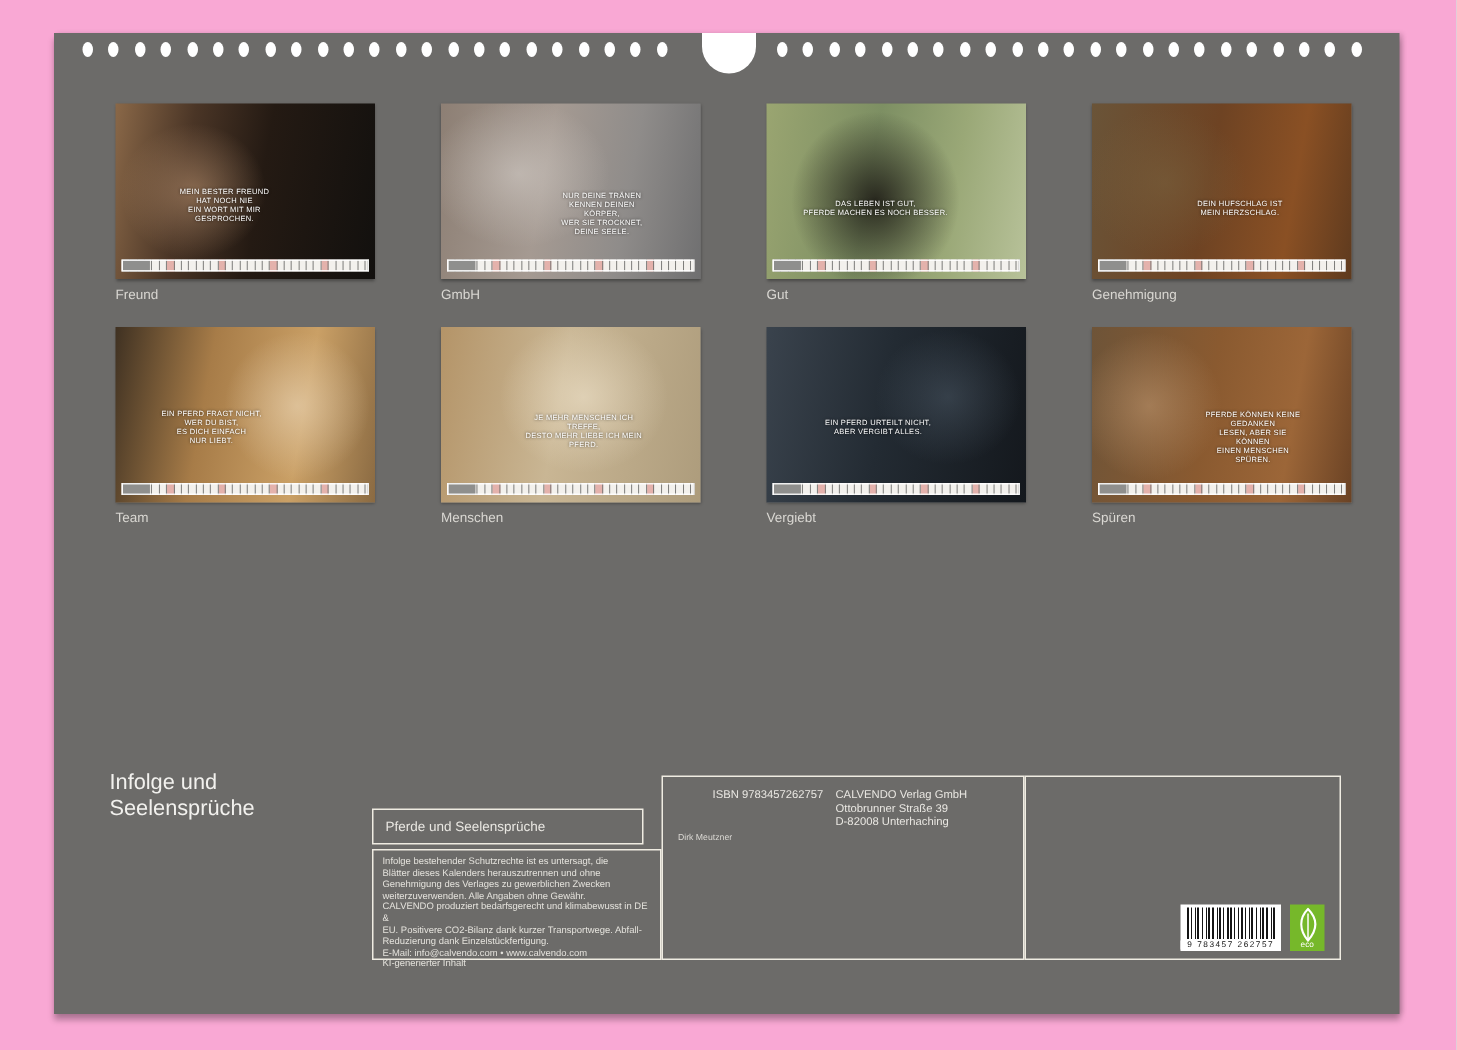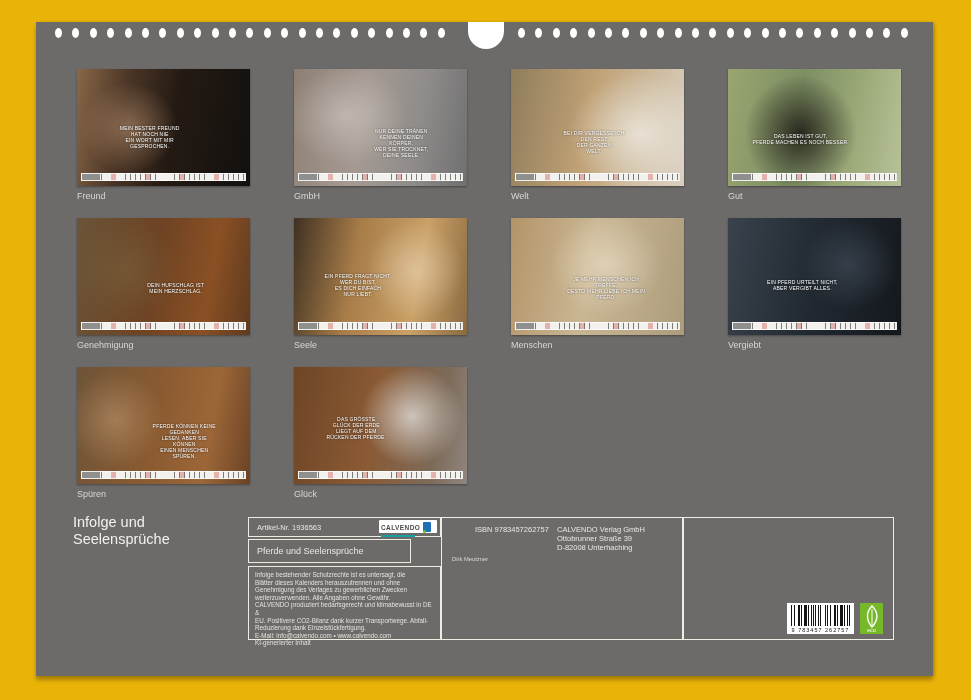--- a/index.html
+++ b/index.html
@@ -1,17 +1,17 @@
 <!DOCTYPE html>
 <html><head>
 <meta charset="utf-8">
 <style>
   html,body{margin:0;padding:0;background:#ffffff;}
   *{box-sizing:border-box;font-family:"Liberation Sans",sans-serif;}
-  .canvas{position:relative;width:971px;height:700px;background:#eab308;overflow:hidden;}
+  .canvas{position:relative;width:971px;height:700px;background:#f9a8d4;overflow:hidden;}
   .page{position:absolute;left:36px;top:22px;width:897px;height:654px;background:#6c6b69;
         box-shadow:0 4px 4px rgba(0,0,0,.28),2px 0 3px rgba(0,0,0,.12);}
   
   .holes{position:absolute;top:6px;left:0;width:100%;height:12px;}
   .hole{position:absolute;width:7px;height:10px;background:#fff;border-radius:50%;}
   .hanger{position:absolute;top:0;left:432px;width:36px;height:27px;background:#fff;
           border-radius:0 0 18px 18px;}
   
   .grid{position:absolute;left:41px;top:47px;width:824px;
         display:grid;grid-template-columns:repeat(4,173px);column-gap:44px;row-gap:16px;}
@@ -27,21 +27,21 @@
                repeating-linear-gradient(90deg,rgba(120,120,118,0) 0 4.2px,rgba(110,110,108,.9) 4.2px 4.9px),
                repeating-linear-gradient(90deg,rgba(200,60,50,0) 0 29.4px,rgba(200,60,50,.35) 29.4px 34.3px),
                #f3f1ed;
              border:1px solid rgba(255,255,255,.85);}
   .monthlabel{margin-top:4px;color:#d9d7d2;font-size:9px;line-height:12px;}
   
   .title{position:absolute;left:37px;top:492px;color:#f2f1ee;font-size:14.5px;line-height:17px;}
   .infotable{position:absolute;left:212px;top:495px;width:646px;height:123px;}
   .box{position:absolute;border:1.5px solid #efece2;color:#e9e7e2;}
   .b-art{left:0;top:0;width:193px;height:20px;}
-  .b-title{left:0;top:22px;width:163px;height:24px;}
+  .b-title{left:0;top:22px;width:181px;height:24px;}
   .b-legal{left:0;top:49px;width:193px;height:74px;}
   .b-mid{left:193px;top:0;width:242px;height:123px;}
   .b-right{left:435px;top:0;width:211px;height:123px;}
   .art-label{position:absolute;left:8px;top:5px;font-size:7.5px;}
   .cal-logo{position:absolute;right:3px;top:2px;width:58px;height:13px;background:#fff;border-radius:1px;
             display:flex;align-items:center;padding:1px 2px;}
   .cal-word{font-size:6.5px;font-weight:bold;color:#4a4a4a;letter-spacing:.4px;line-height:6px;}
   .cal-tag{height:1.5px;background:#12a0a0;width:34px;margin-top:1px;}
   .cal-icon{width:8px;height:10px;background:#1f6fb5;border-radius:1px;margin-left:3px;position:relative;}
   .cal-icon::after{content:"";position:absolute;left:0;bottom:-1px;width:3px;height:3px;border-radius:50%;background:#7ab82a;}
@@ -131,30 +131,20 @@
   <div class="card">
     <div class="photo" style="background: radial-gradient(50% 60% at 30% 40%, rgba(220, 215, 210, 0.5), transparent 70%), linear-gradient(100deg, rgb(141, 127, 116) 0%, rgb(165, 154, 146) 40%, rgb(143, 140, 138) 70%, rgb(111, 111, 112) 100%);">
       <div class="caption" style="left: 62%; top: 63%;">NUR DEINE TRÄNEN KENNEN DEINEN
 KÖRPER,
 WER SIE TROCKNET, DEINE SEELE.</div>
       <div class="datestrip"></div>
     </div>
     <div class="monthlabel">GmbH</div>
   </div>
 
-  <div class="card">
-    <div class="photo" style="background: radial-gradient(55% 70% at 75% 55%, rgba(238, 234, 226, 0.8), transparent 75%), linear-gradient(100deg, rgb(143, 124, 92) 0%, rgb(192, 162, 118) 45%, rgb(217, 207, 192) 100%);">
-      <div class="caption" style="left: 48%; top: 62%;">BEI DIR VERGESSE ICH
-DEN REST
-DER GANZEN
-WELT.</div>
-      <div class="datestrip"></div>
-    </div>
-    <div class="monthlabel">Welt</div>
-  </div>
 
   <div class="card">
     <div class="photo" style="background: radial-gradient(45% 70% at 42% 55%, rgba(25, 22, 18, 0.85), transparent 72%), linear-gradient(100deg, rgb(154, 165, 113) 0%, rgb(125, 143, 99) 40%, rgb(154, 168, 119) 70%, rgb(184, 194, 154) 100%);">
       <div class="caption" style="left: 42%; top: 60%;">DAS LEBEN IST GUT,
 PFERDE MACHEN ES NOCH BESSER.</div>
       <div class="datestrip"></div>
     </div>
     <div class="monthlabel">Gut</div>
   </div>
 
@@ -168,21 +158,21 @@
   </div>
 
   <div class="card">
     <div class="photo" style="background: radial-gradient(40% 60% at 70% 45%, rgba(235, 215, 185, 0.6), transparent 70%), linear-gradient(100deg, rgb(63, 49, 34) 0%, rgb(167, 124, 72) 35%, rgb(202, 160, 102) 70%, rgb(138, 106, 66) 100%);">
       <div class="caption" style="left: 37%; top: 57%;">EIN PFERD FRAGT NICHT,
 WER DU BIST,
 ES DICH EINFACH
 NUR LIEBT.</div>
       <div class="datestrip"></div>
     </div>
-    <div class="monthlabel">Seele</div>
+    <div class="monthlabel">Team</div>
   </div>
 
 
   <div class="card">
     <div class="photo" style="background: radial-gradient(45% 60% at 55% 40%, rgba(240, 228, 205, 0.6), transparent 72%), linear-gradient(100deg, rgb(180, 148, 104) 0%, rgb(201, 182, 148) 45%, rgb(173, 156, 124) 100%);">
       <div class="caption" style="left: 55%; top: 60%;">JE MEHR MENSCHEN ICH TREFFE,
 DESTO MEHR LIEBE ICH MEIN PFERD.</div>
       <div class="datestrip"></div>
     </div>
     <div class="monthlabel">Menschen</div>
@@ -200,48 +190,28 @@
   <div class="card">
     <div class="photo" style="background: radial-gradient(40% 60% at 22% 45%, rgba(200, 160, 120, 0.5), transparent 70%), linear-gradient(100deg, rgb(110, 84, 56) 0%, rgb(138, 90, 48) 45%, rgb(156, 102, 56) 75%, rgb(106, 66, 36) 100%);">
       <div class="caption" style="left: 62%; top: 63%;">PFERDE KÖNNEN KEINE GEDANKEN
 LESEN, ABER SIE KÖNNEN
 EINEN MENSCHEN SPÜREN.</div>
       <div class="datestrip"></div>
     </div>
     <div class="monthlabel">Spüren</div>
   </div>
 
-  <div class="card">
-    <div class="photo" style="background: radial-gradient(42% 60% at 68% 42%, rgba(230, 228, 225, 0.75), transparent 70%), linear-gradient(100deg, rgb(110, 69, 38) 0%, rgb(138, 90, 52) 45%, rgb(125, 106, 88) 80%, rgb(143, 134, 128) 100%);">
-      <div class="caption" style="left: 36%; top: 52%;">DAS GRÖSSTE
-GLÜCK DER ERDE
-LIEGT AUF DEM
-RÜCKEN DER PFERDE.</div>
-      <div class="datestrip"></div>
-    </div>
-    <div class="monthlabel">Glück</div>
-  </div>
 </div>
 
     <div class="title">
       <div>Infolge und</div>
       <div>Seelensprüche</div>
     </div>
 
     <div class="infotable">
-      <div class="box b-art">
-        <span class="art-label">Artikel-Nr. 1936563</span>
-        <span class="cal-logo">
-          <span>
-            <span class="cal-word">CALVENDO</span>
-            <span class="cal-tag" style="display:block"></span>
-          </span>
-          <span class="cal-icon"></span>
-        </span>
-      </div>
       <div class="box b-title">
         <span class="tbl-title">Pferde und Seelensprüche</span>
       </div>
       <div class="box b-legal">
         <span class="legal">Infolge bestehender Schutzrechte ist es untersagt, die
 Blätter dieses Kalenders herauszutrennen und ohne
 Genehmigung des Verlages zu gewerblichen Zwecken
 weiterzuverwenden. Alle Angaben ohne Gewähr.
 CALVENDO produziert bedarfsgerecht und klimabewusst in DE &amp;
 EU. Positivere CO2-Bilanz dank kurzer Transportwege. Abfall-

